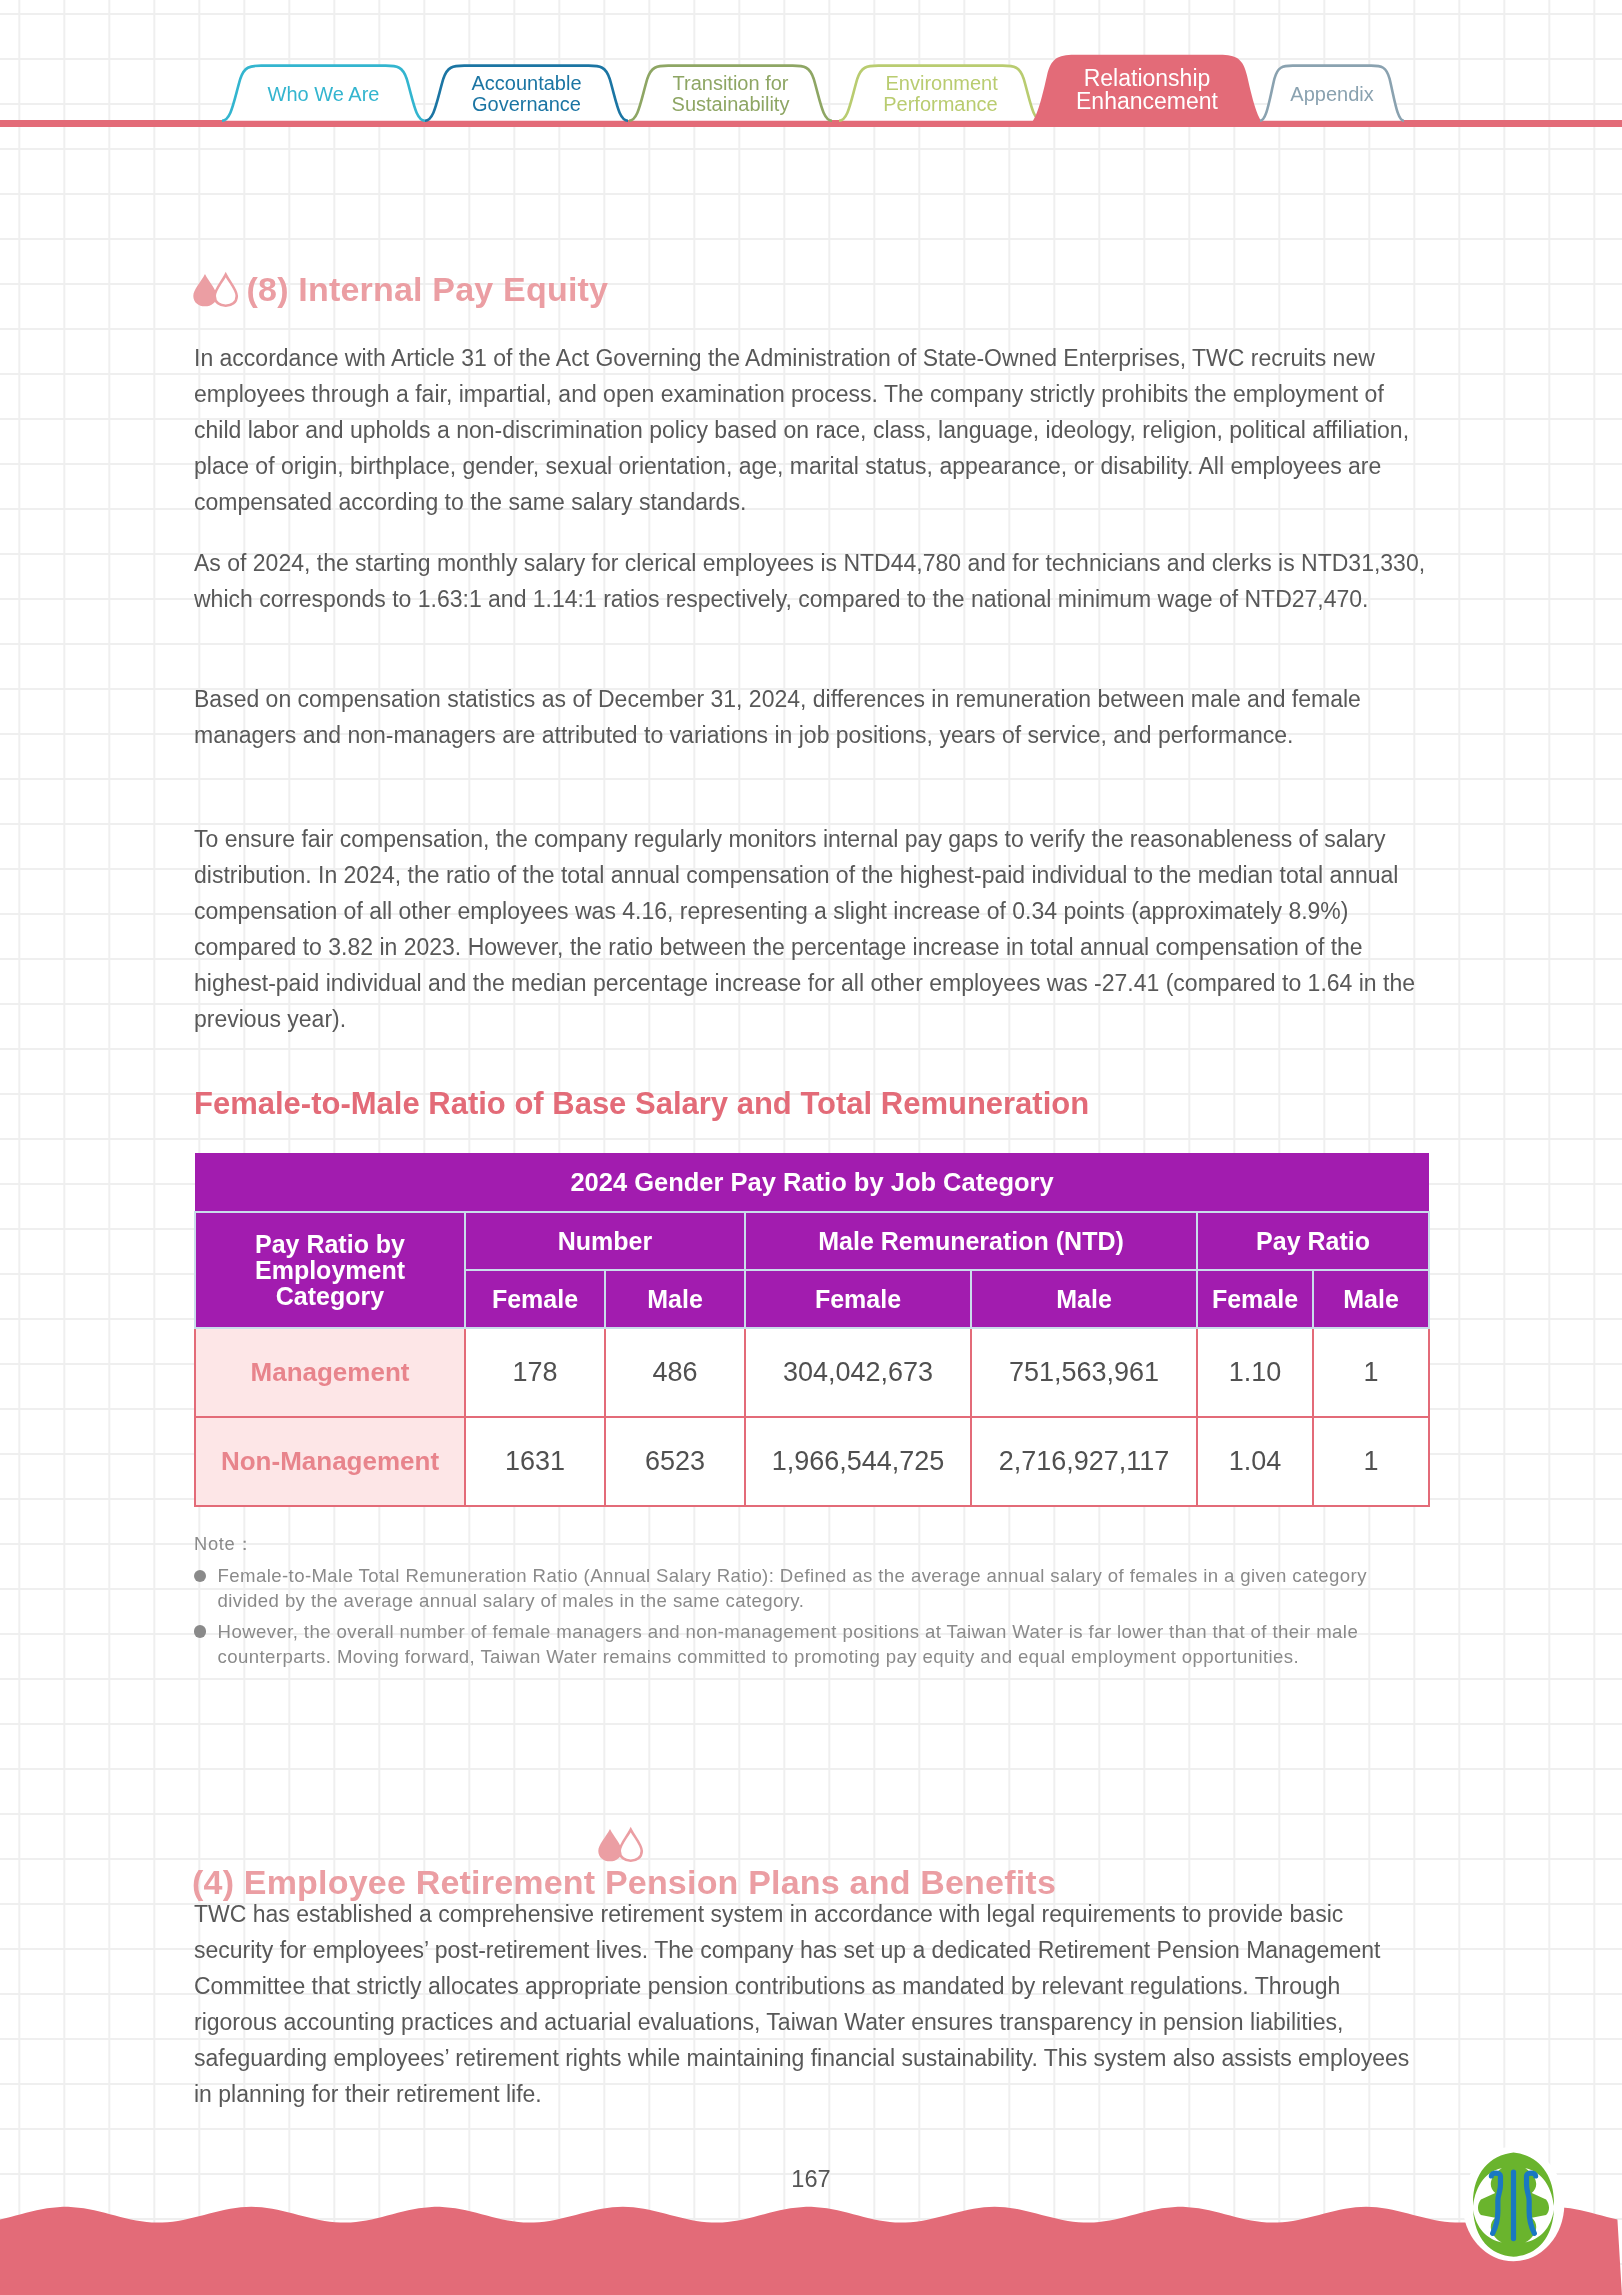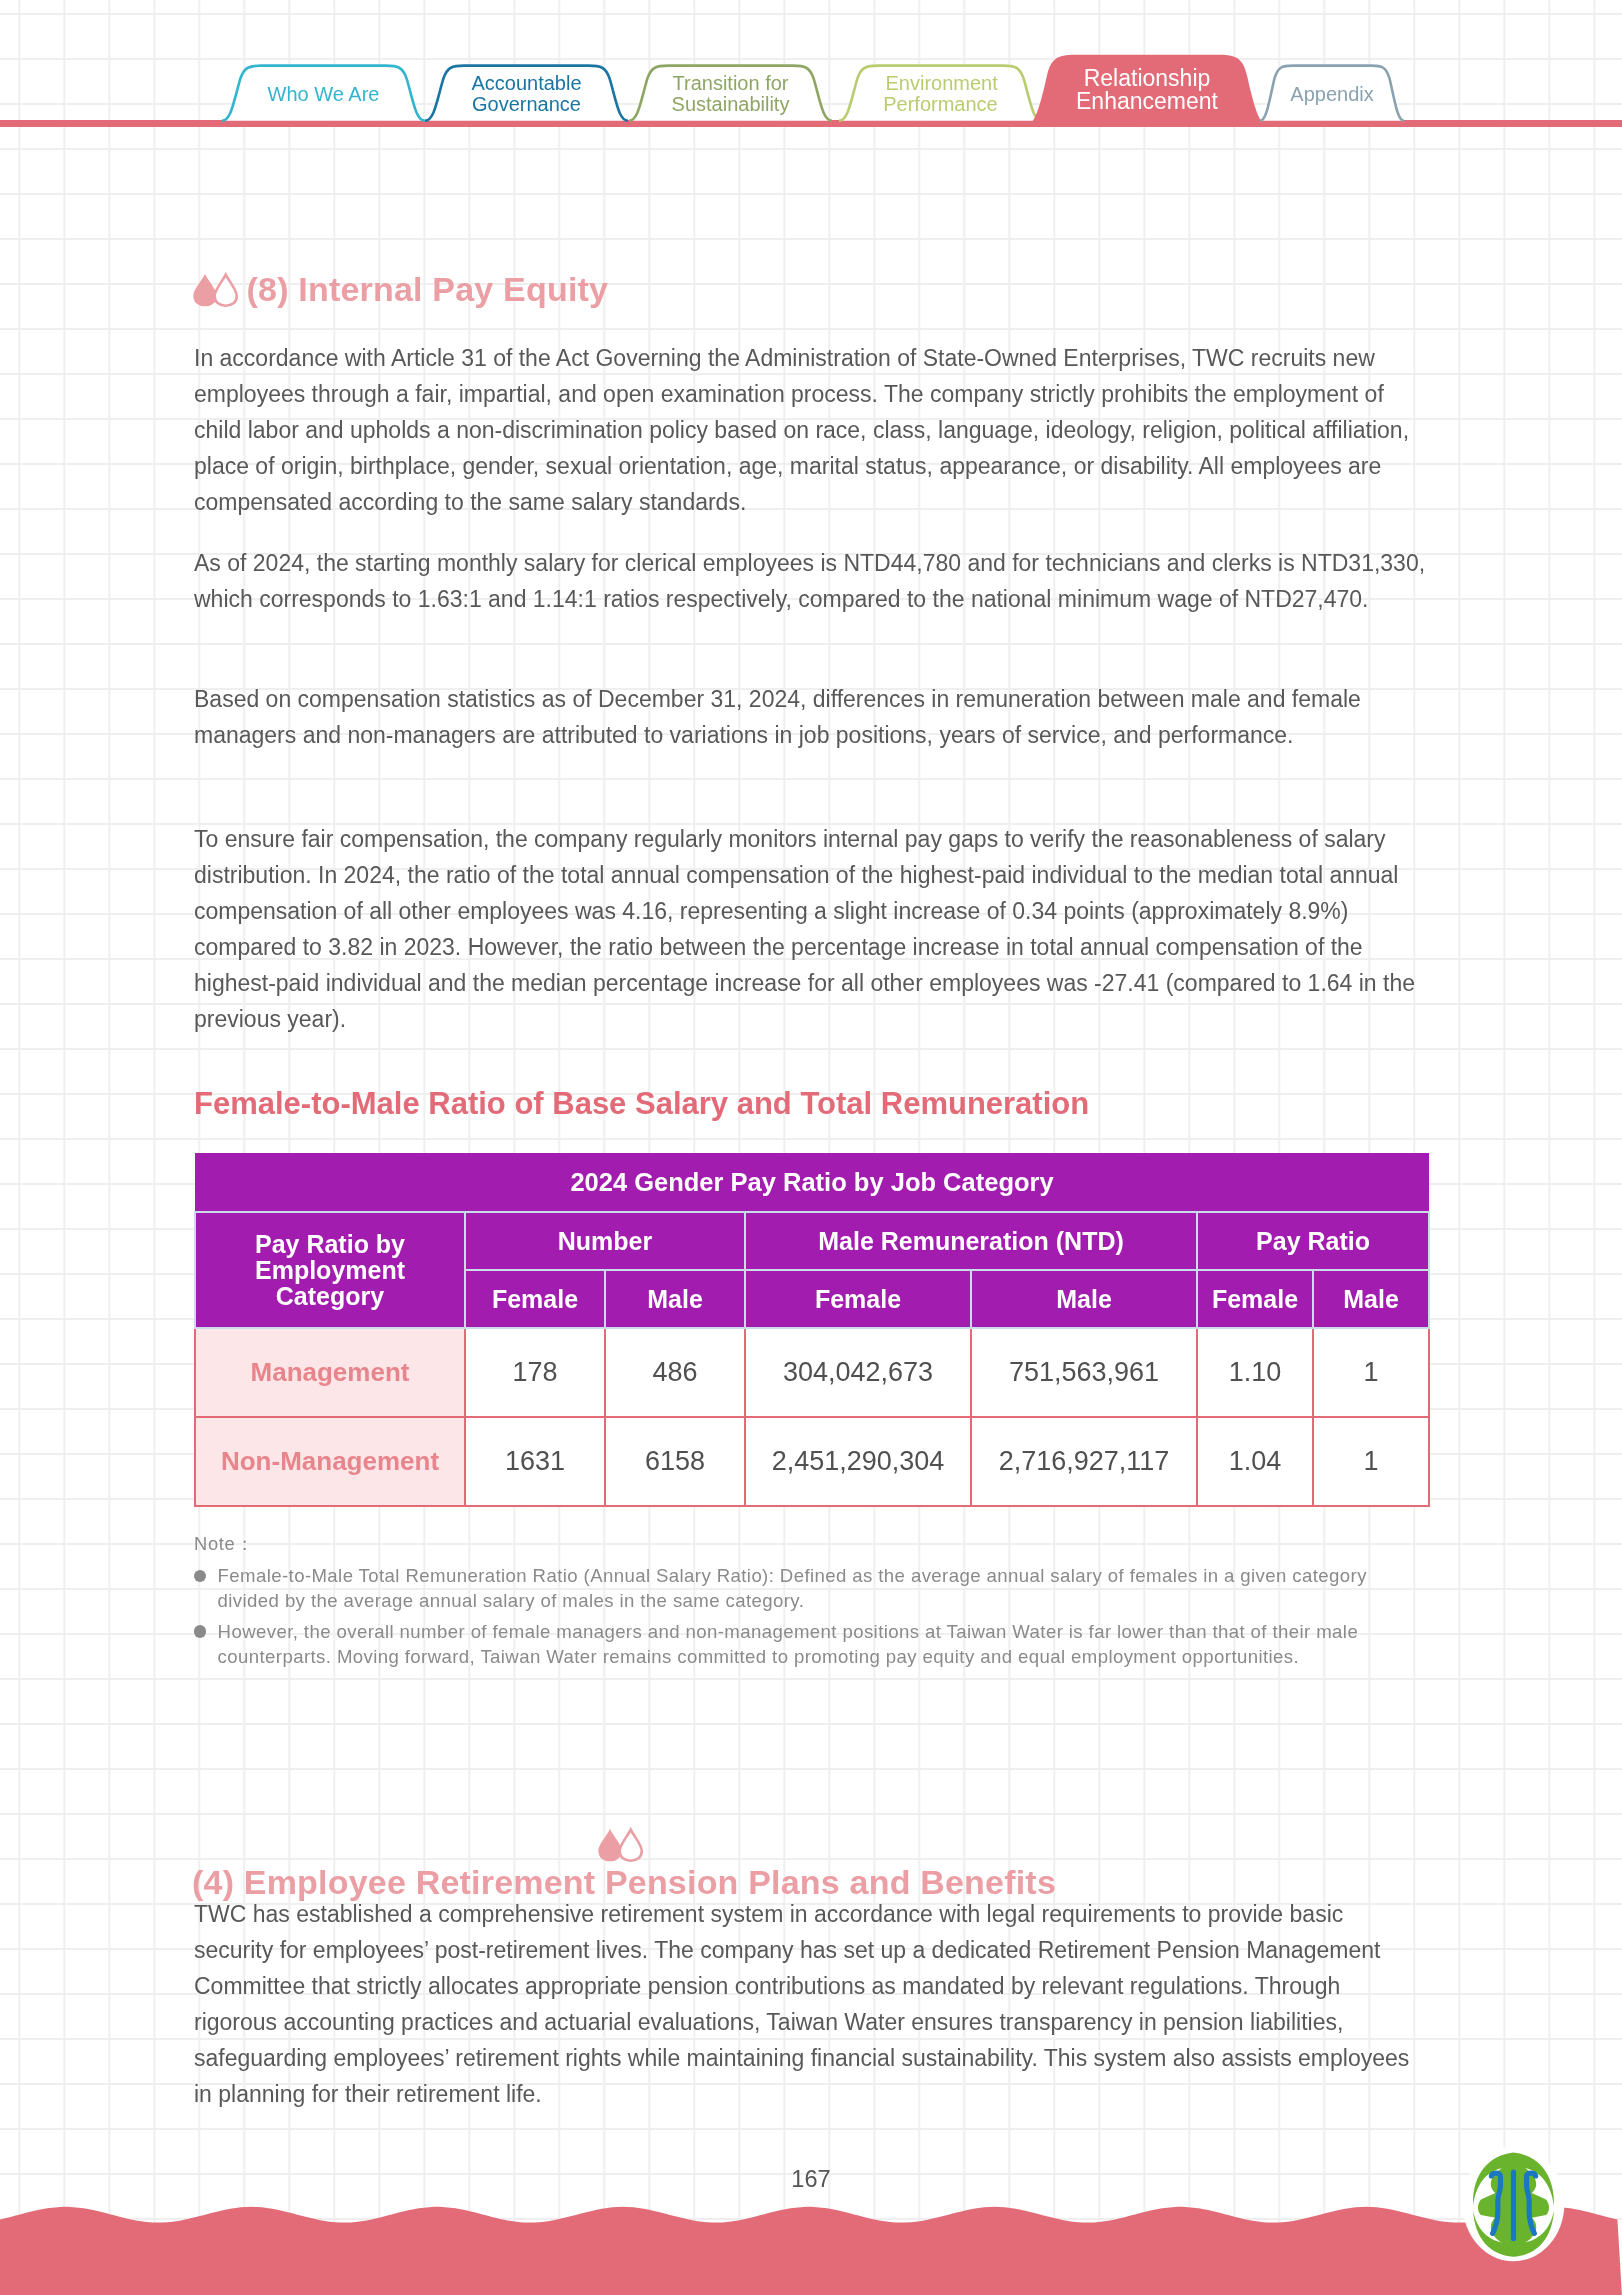--- a/index.html
+++ b/index.html
@@ -209,22 +209,22 @@
     <td>178</td>
     <td>486</td>
     <td>304,042,673</td>
     <td>751,563,961</td>
     <td>1.10</td>
     <td>1</td>
   </tr>
   <tr>
     <td class="cat">Non-Management</td>
     <td>1631</td>
-    <td>6158</td>
-    <td>2,451,290,304</td>
+    <td>6523</td>
+    <td>1,966,544,725</td>
     <td>2,716,927,117</td>
     <td>1.04</td>
     <td>1</td>
   </tr>
 </tbody>
   </table>
 
 <div class="note-label">Note：</div>
 <ul class="notes">
   <li>

